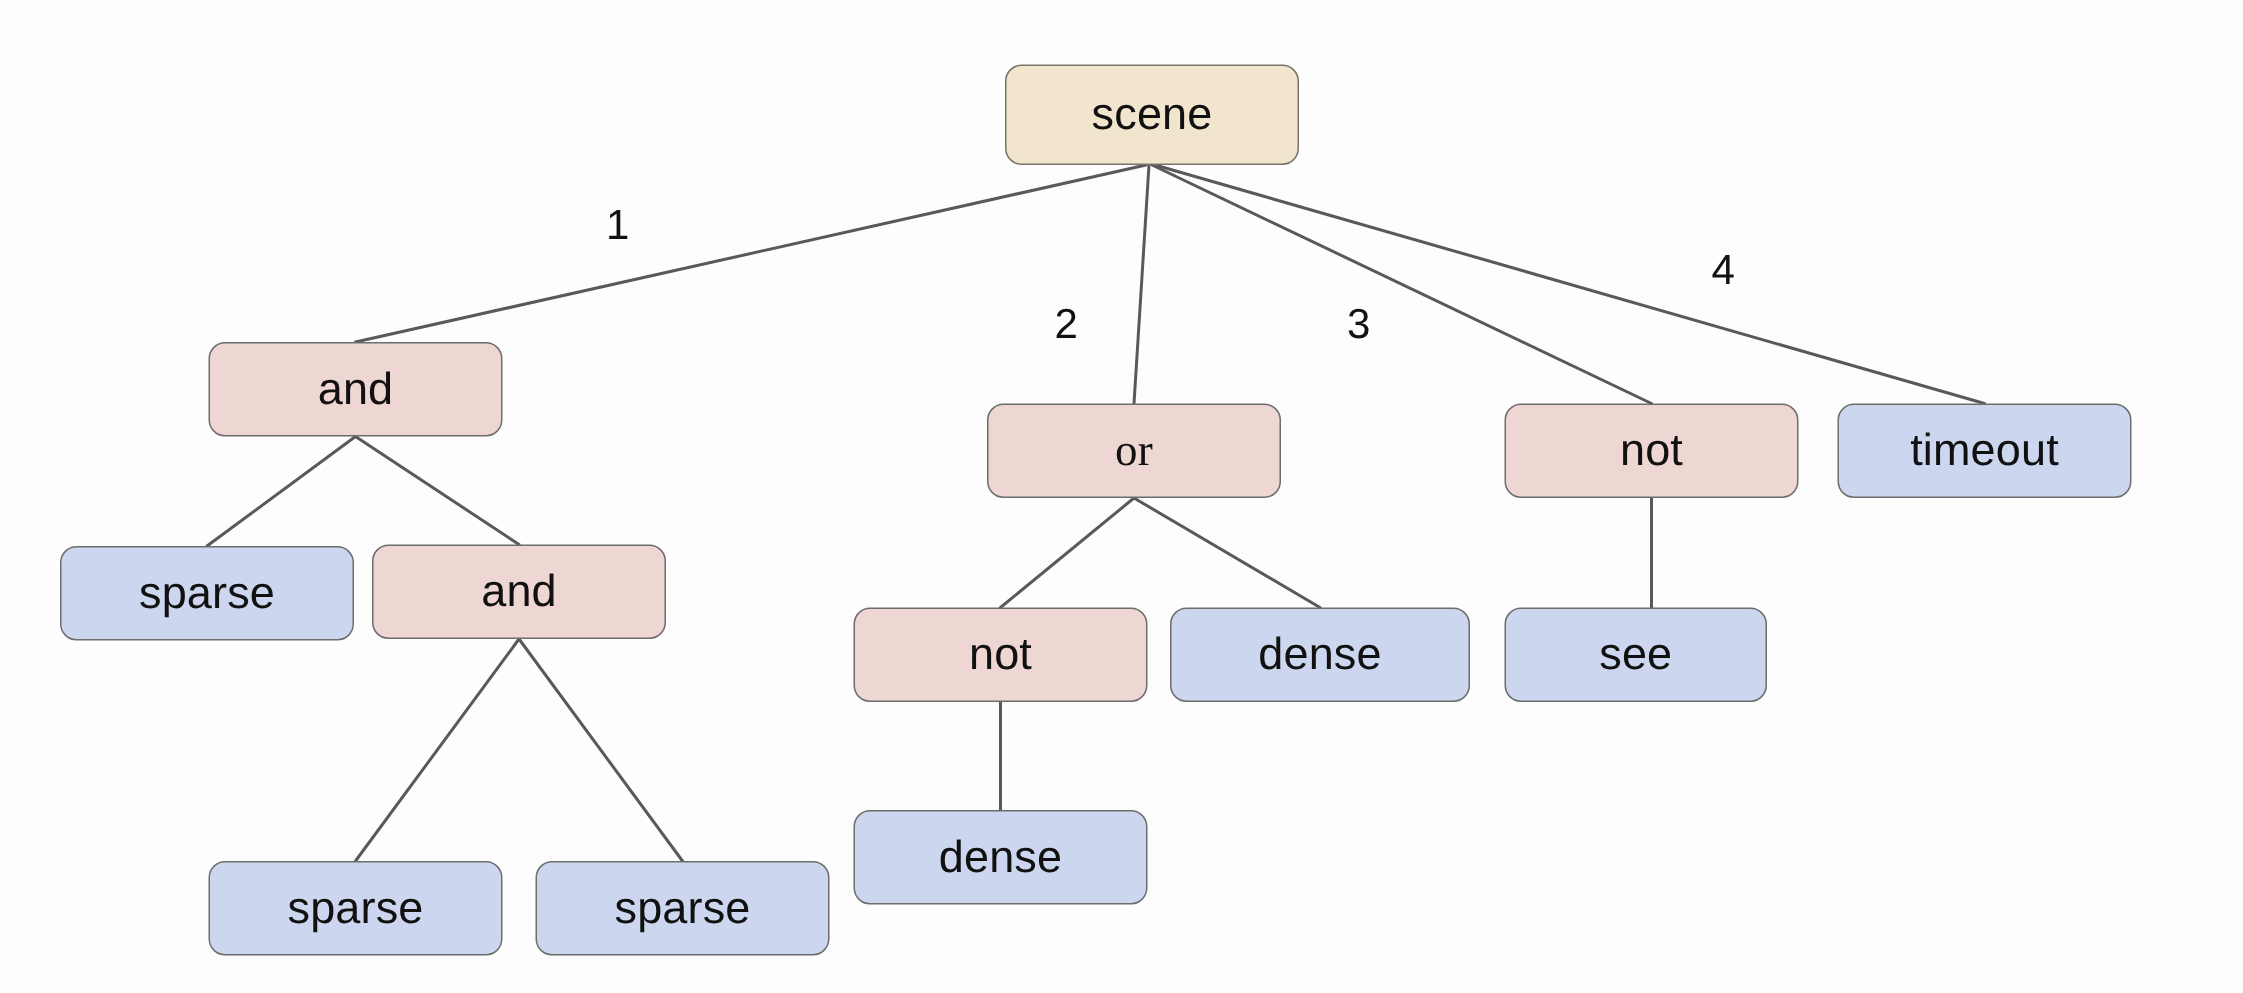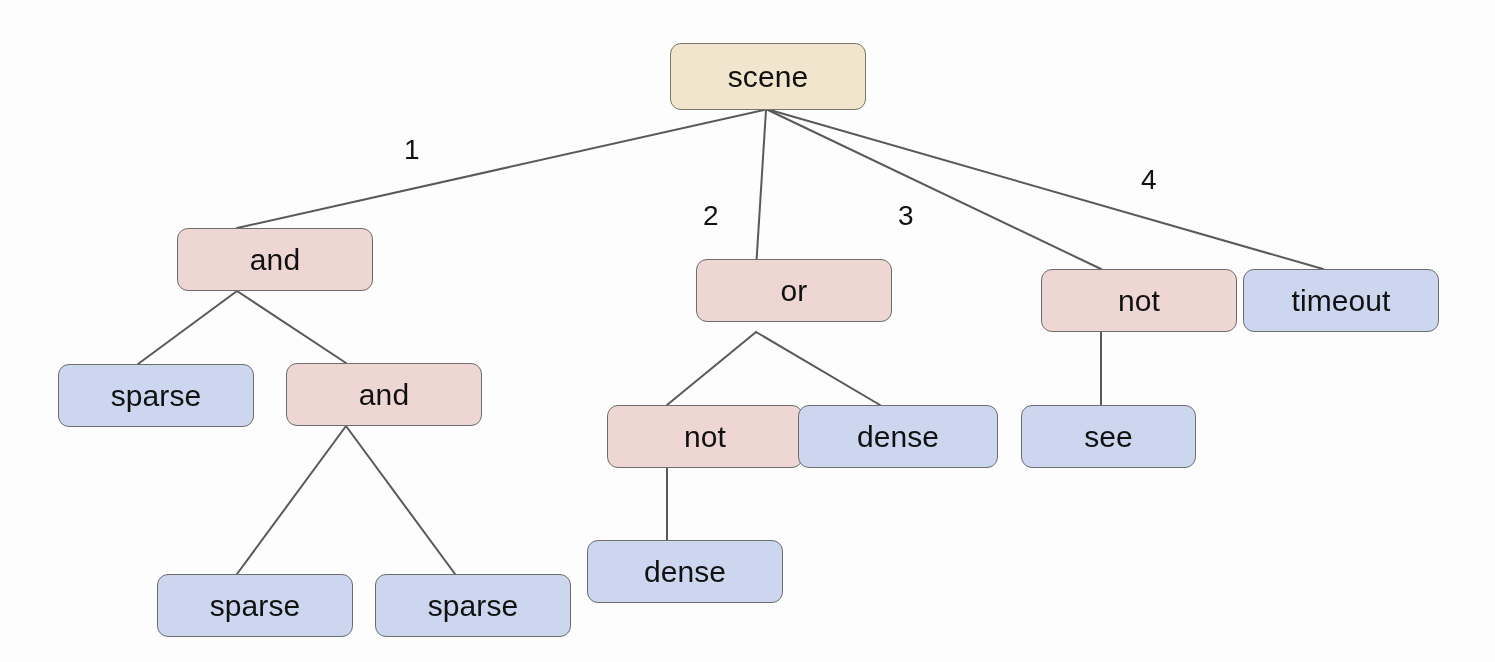--- a/index.html
+++ b/index.html
@@ -39,26 +39,24 @@
     white-space: nowrap;
     letter-spacing: 0.1px;
   }
   .node-root {
     background: #f2e5cd;
     border-color: #7a7468;
   }
   .node-op {
     background: #eed6d3;
     border-color: #6d6d6d;
-    margin-left: 38px;
   }
   .node-leaf {
     background: #ccd7ef;
     border-color: #6d6d6d;
-    margin-left: 18px;
   }
   .edge-label {
     position: absolute;
     font-size: 28px;
     color: #111111;
     line-height: 1;
     white-space: nowrap;
   }
 </style>
 </head>
@@ -75,21 +73,21 @@
       <line x1="346" y1="426" x2="237" y2="574" stroke="#595959" stroke-width="2" stroke-linecap="round"></line>
       <line x1="346" y1="426" x2="455" y2="574" stroke="#595959" stroke-width="2" stroke-linecap="round"></line>
       <line x1="756" y1="332" x2="667" y2="405" stroke="#595959" stroke-width="2" stroke-linecap="round"></line>
       <line x1="756" y1="332" x2="880" y2="405" stroke="#595959" stroke-width="2" stroke-linecap="round"></line>
       <line x1="667" y1="468" x2="667" y2="540" stroke="#595959" stroke-width="2" stroke-linecap="round"></line>
       <line x1="1101" y1="332" x2="1101" y2="405" stroke="#595959" stroke-width="2" stroke-linecap="round"></line>
     </svg>
   <div id="node-layer">
       <div class="node node-root" style="left: 670px; top: 43px; width: 196px; height: 67px;">scene</div>
       <div class="node node-op" style="left: 139px; top: 228px; width: 196px; height: 63px;">and</div>
-      <div class="node node-op" style="left: 658px; top: 259px; width: 196px; height: 63px;">or</div>
+      <div class="node node-op" style="left: 658px; top: 269px; width: 196px; height: 63px; font-family: Liberation Serif, serif;">or</div>
       <div class="node node-op" style="left: 1003px; top: 269px; width: 196px; height: 63px;">not</div>
       <div class="node node-leaf" style="left: 1225px; top: 269px; width: 196px; height: 63px;">timeout</div>
       <div class="node node-leaf" style="left: 40px; top: 364px; width: 196px; height: 63px;">sparse</div>
       <div class="node node-op" style="left: 248px; top: 363px; width: 196px; height: 63px;">and</div>
       <div class="node node-op" style="left: 569px; top: 405px; width: 196px; height: 63px;">not</div>
       <div class="node node-leaf" style="left: 780px; top: 405px; width: 200px; height: 63px;">dense</div>
       <div class="node node-leaf" style="left: 1003px; top: 405px; width: 175px; height: 63px;">see</div>
       <div class="node node-leaf" style="left: 569px; top: 540px; width: 196px; height: 63px;">dense</div>
       <div class="node node-leaf" style="left: 139px; top: 574px; width: 196px; height: 63px;">sparse</div>
       <div class="node node-leaf" style="left: 357px; top: 574px; width: 196px; height: 63px;">sparse</div>

